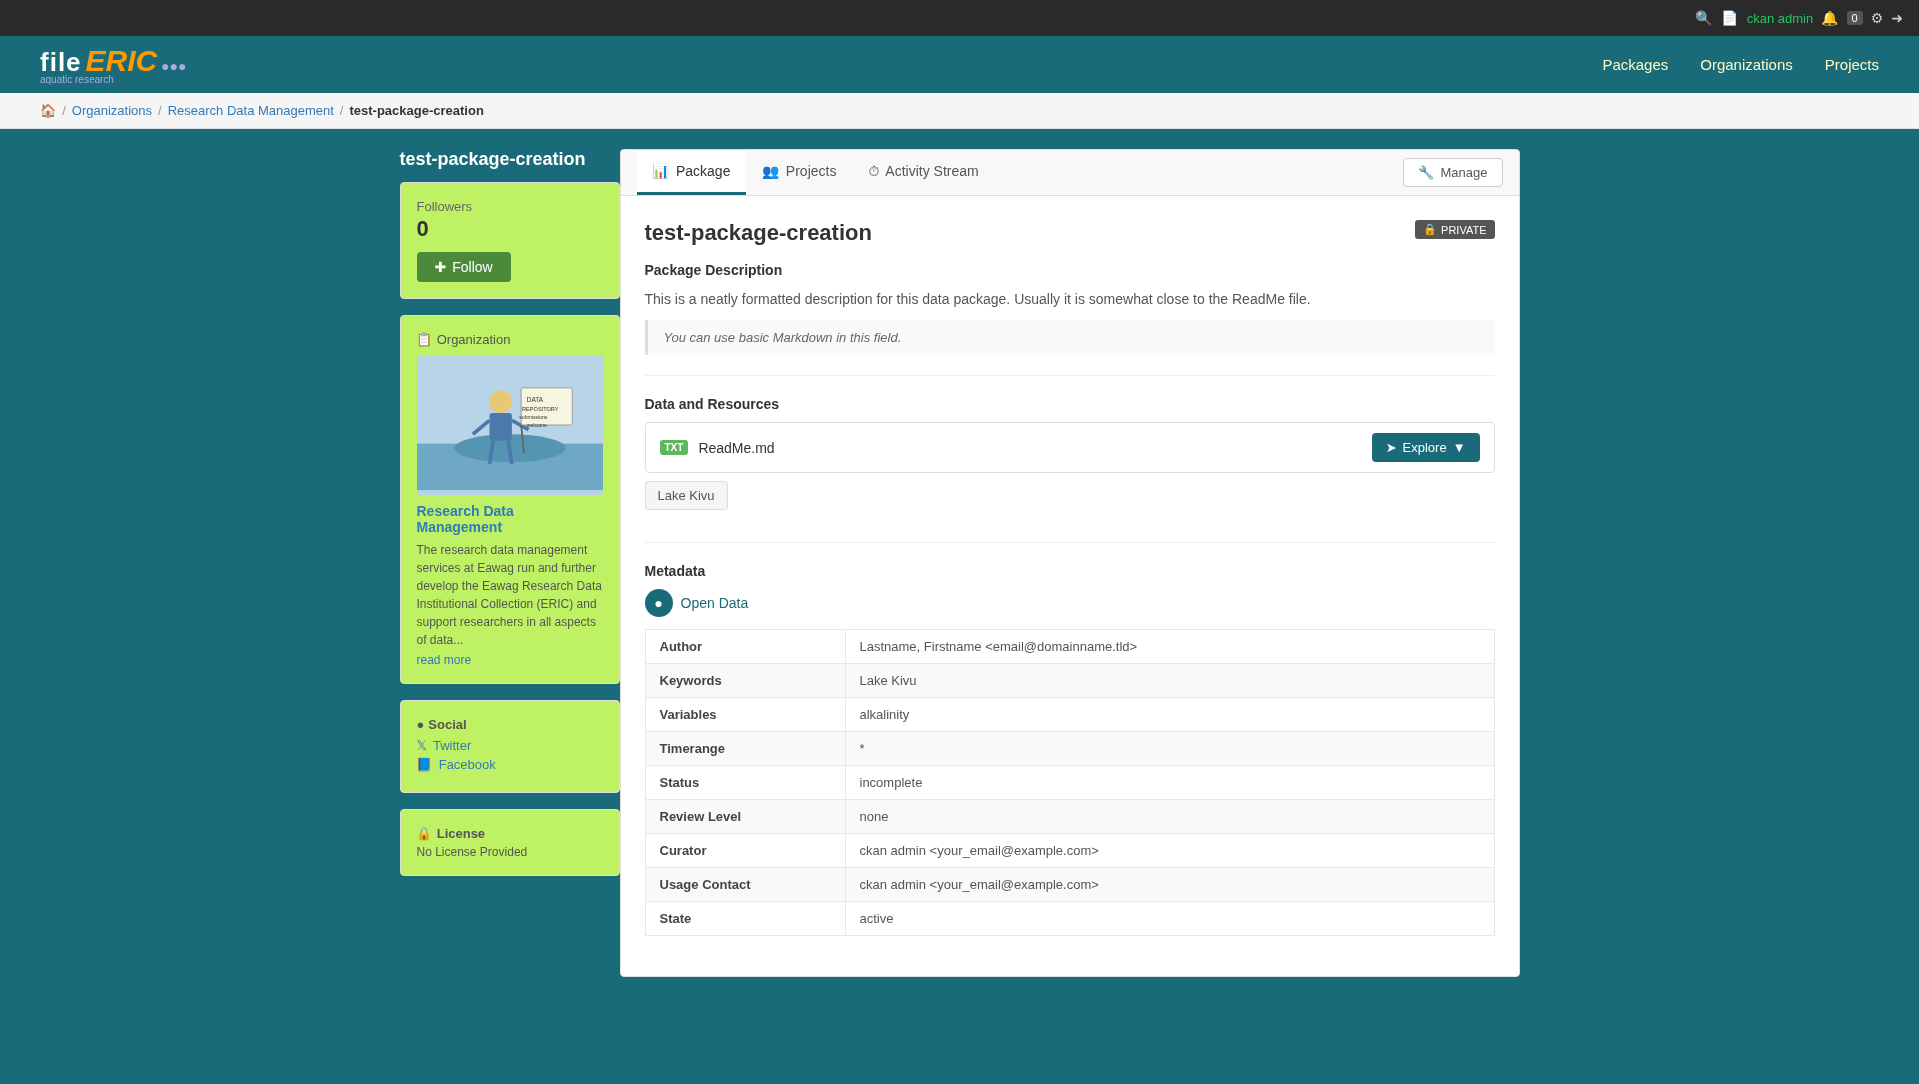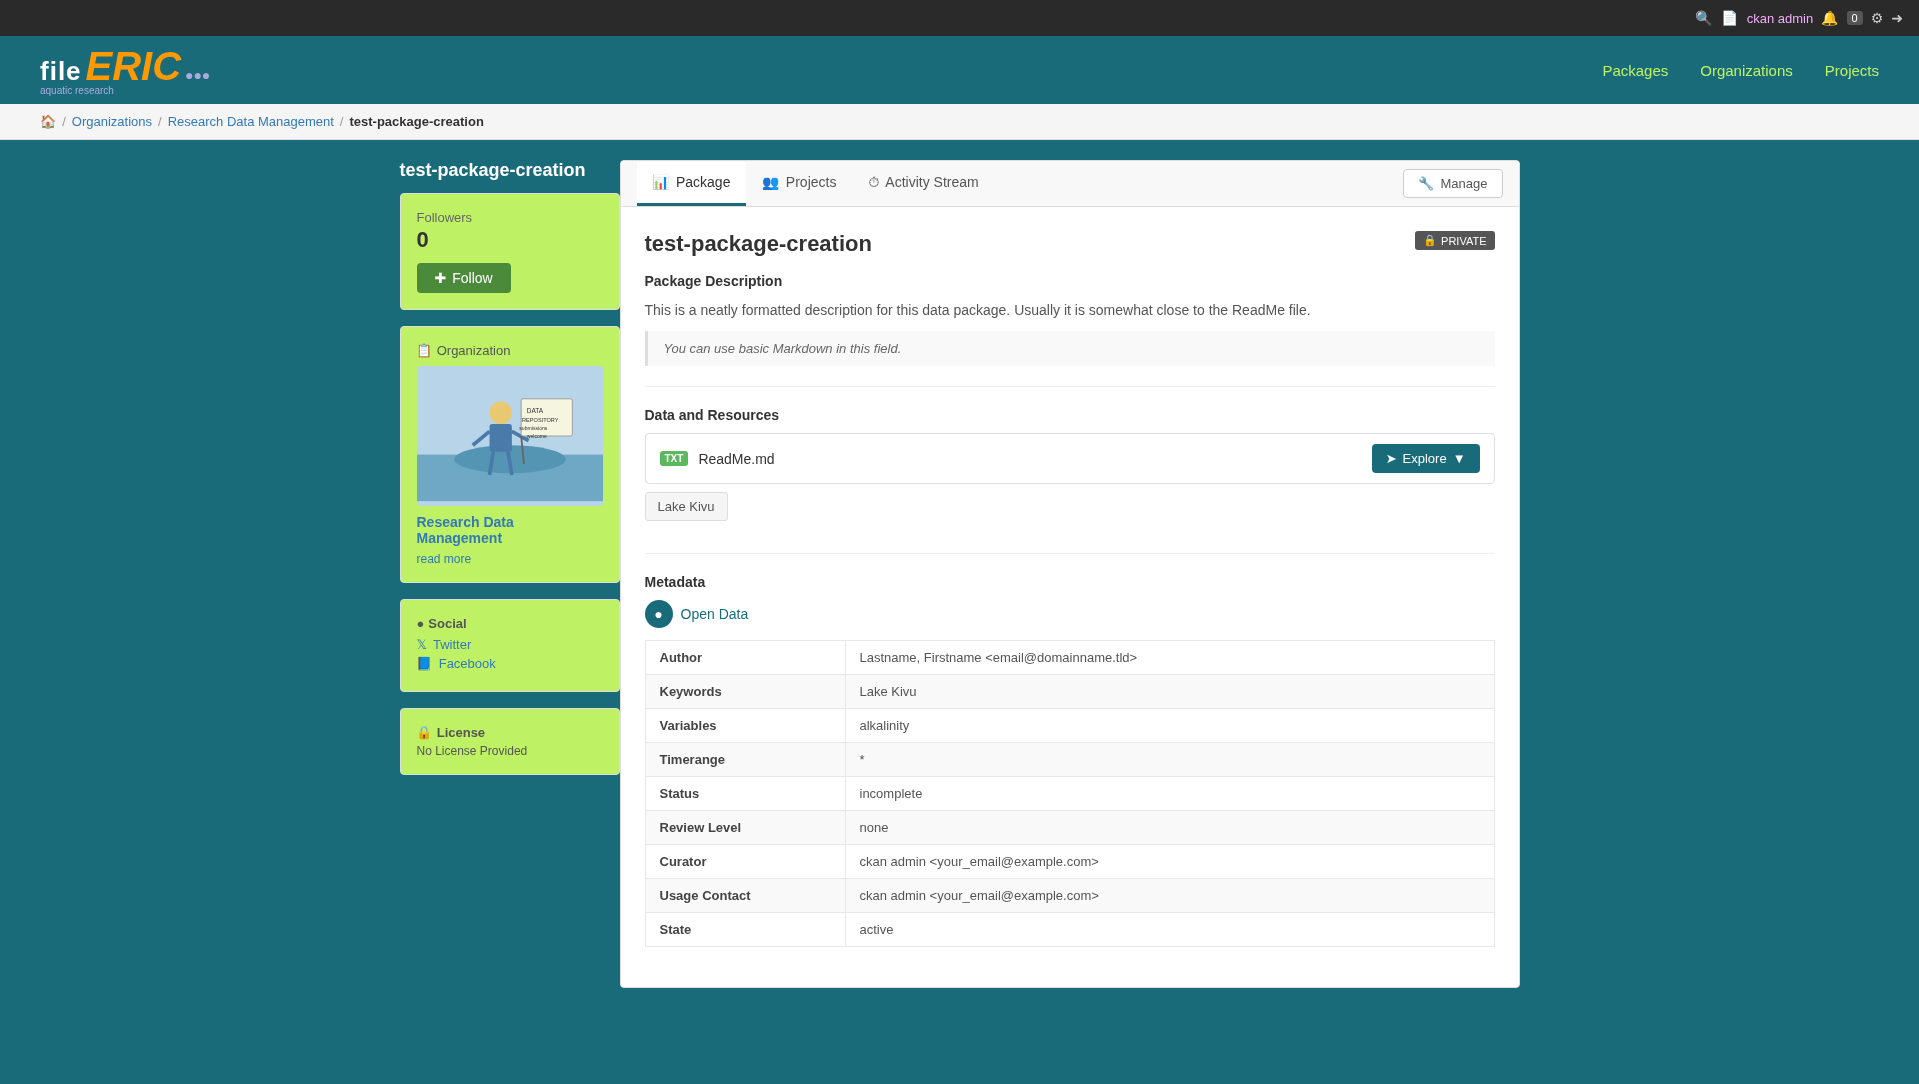--- a/index.html
+++ b/index.html
@@ -2,32 +2,32 @@
 <html><head>
   <meta charset="utf-8">
   <style>
     * { box-sizing: border-box; margin: 0; padding: 0; }
     body { font-family: "Helvetica Neue", Helvetica, Arial, sans-serif; font-size: 14px; background: #1a6b7a; color: #333; }
 
     
     .top-bar { background: #2a2a2a; display: flex; align-items: center; justify-content: flex-end; padding: 0 16px; height: 36px; gap: 12px; }
     .top-bar-icons { display: flex; align-items: center; gap: 8px; color: #ccc; font-size: 13px; }
     .top-bar-icon { color: #ccc; cursor: pointer; font-size: 14px; }
-    .top-bar-username { color: #f0abfc; font-size: 13px; cursor: pointer; }
+    .top-bar-username { color: #22c55e; font-size: 13px; cursor: pointer; }
     .notification-badge { background: #555; color: #fff; border-radius: 3px; padding: 1px 5px; font-size: 11px; }
 
     
     .header { background: #1a6b7a; display: flex; align-items: center; justify-content: space-between; padding: 8px 40px; }
     .logo { display: flex; align-items: center; gap: 4px; }
     .logo-eawag { color: #fff; font-size: 26px; font-weight: bold; letter-spacing: 1px; }
-    .logo-eric { color: #f90; font-size: 40px; font-style: italic; font-weight: bold; }
+    .logo-eric { color: #f90; font-size: 30px; font-style: italic; font-weight: bold; }
     .logo-sub { color: #aad; font-size: 10px; display: block; margin-top: -4px; }
     .logo-dots { color: #aad; font-size: 14px; }
     .main-nav { display: flex; gap: 32px; }
-    .main-nav a { color: #bef264; text-decoration: none; font-size: 15px; }
+    .main-nav a { color: #fef9c3; text-decoration: none; font-size: 15px; }
 
     
     .breadcrumb-bar { background: #f5f5f5; border-bottom: 1px solid #ddd; padding: 10px 40px; display: flex; align-items: center; gap: 6px; font-size: 13px; }
     .breadcrumb-bar a { color: #337ab7; text-decoration: none; }
     .breadcrumb-bar .sep { color: #999; }
     .breadcrumb-bar .active { color: #333; font-weight: bold; }
     .home-icon { color: #555; }
 
     
     .main-container { max-width: 1160px; margin: 20px auto; display: flex; gap: 0; background: transparent; padding: 0 20px; }
@@ -168,20 +168,21 @@
 
           <rect x="112" y="30" width="55" height="40" fill="#f5f5e0" stroke="#999" stroke-width="1" rx="2"></rect>
           <text x="118" y="45" font-size="7" fill="#333">DATA</text>
           <text x="113" y="55" font-size="6" fill="#333">REPOSITORY</text>
           <text x="110" y="64" font-size="5.5" fill="#333">submissions</text>
           <text x="118" y="72" font-size="5.5" fill="#333">welcome</text>
           <line x1="112" y1="70" x2="115" y2="100" stroke="#666" stroke-width="2"></line>
         </svg>
       </div>
       <div class="org-name">Research Data Management</div>
+      <div class="org-desc">The research data management services at Eawag run and further develop the Eawag Research Data Institutional Collection (ERIC) and support researchers in all aspects of data...</div>
       <a href="#" class="read-more">read more</a>
     </div>
 
     <div class="sidebar-section">
       <div class="social-label">
         <span>●</span>
         <span>Social</span>
       </div>
       <div class="social-item">
         <span>𝕏</span>

